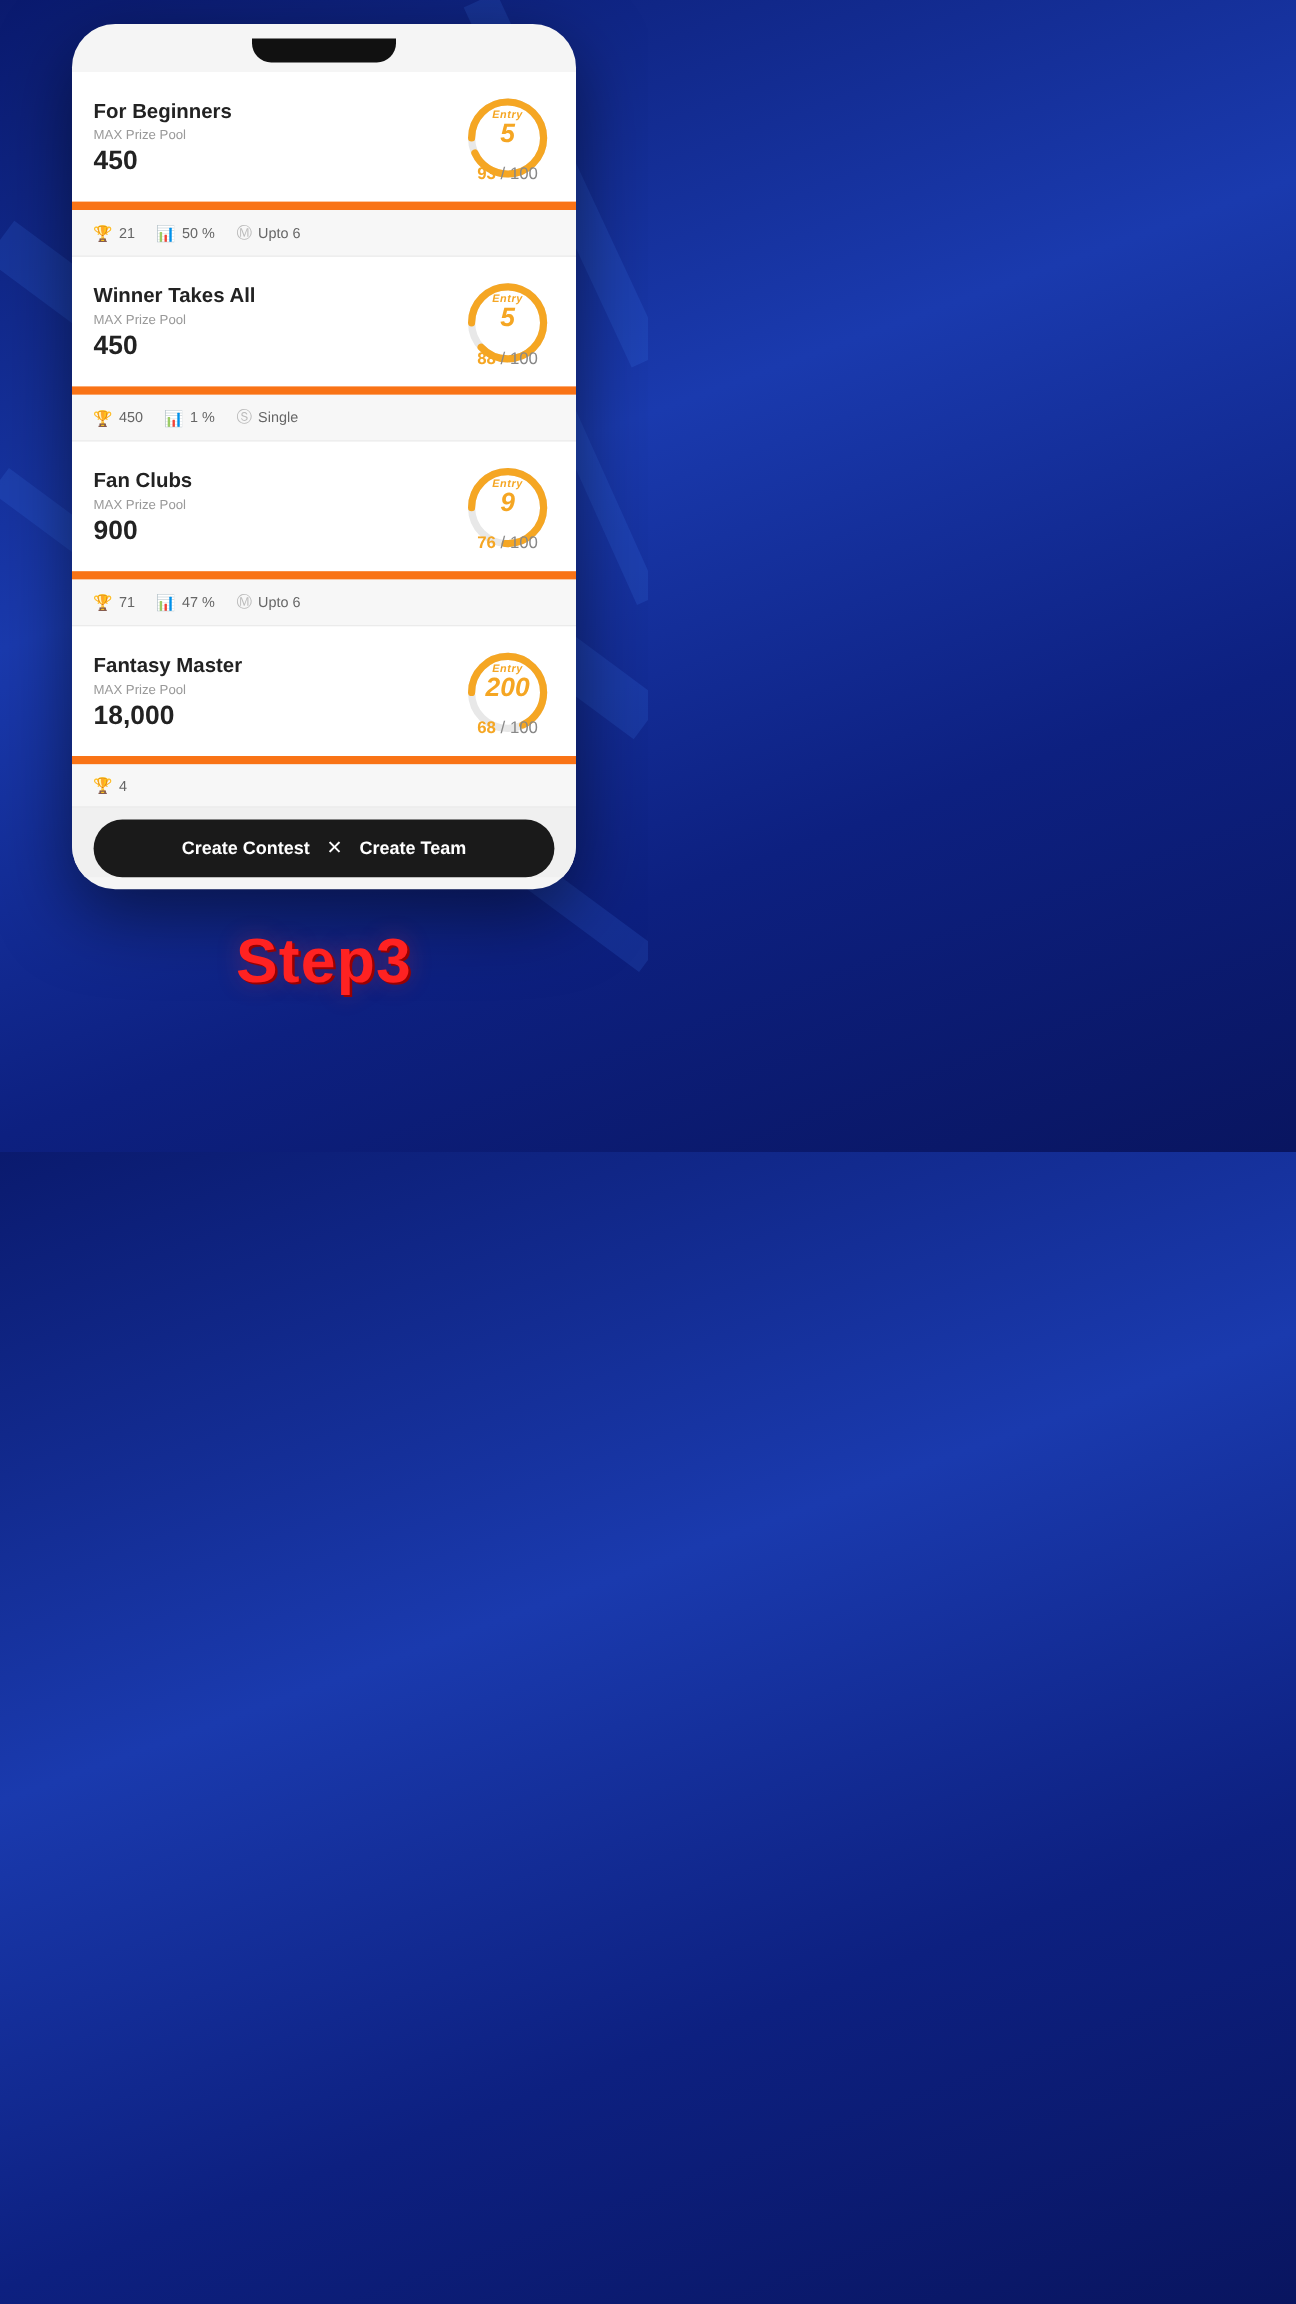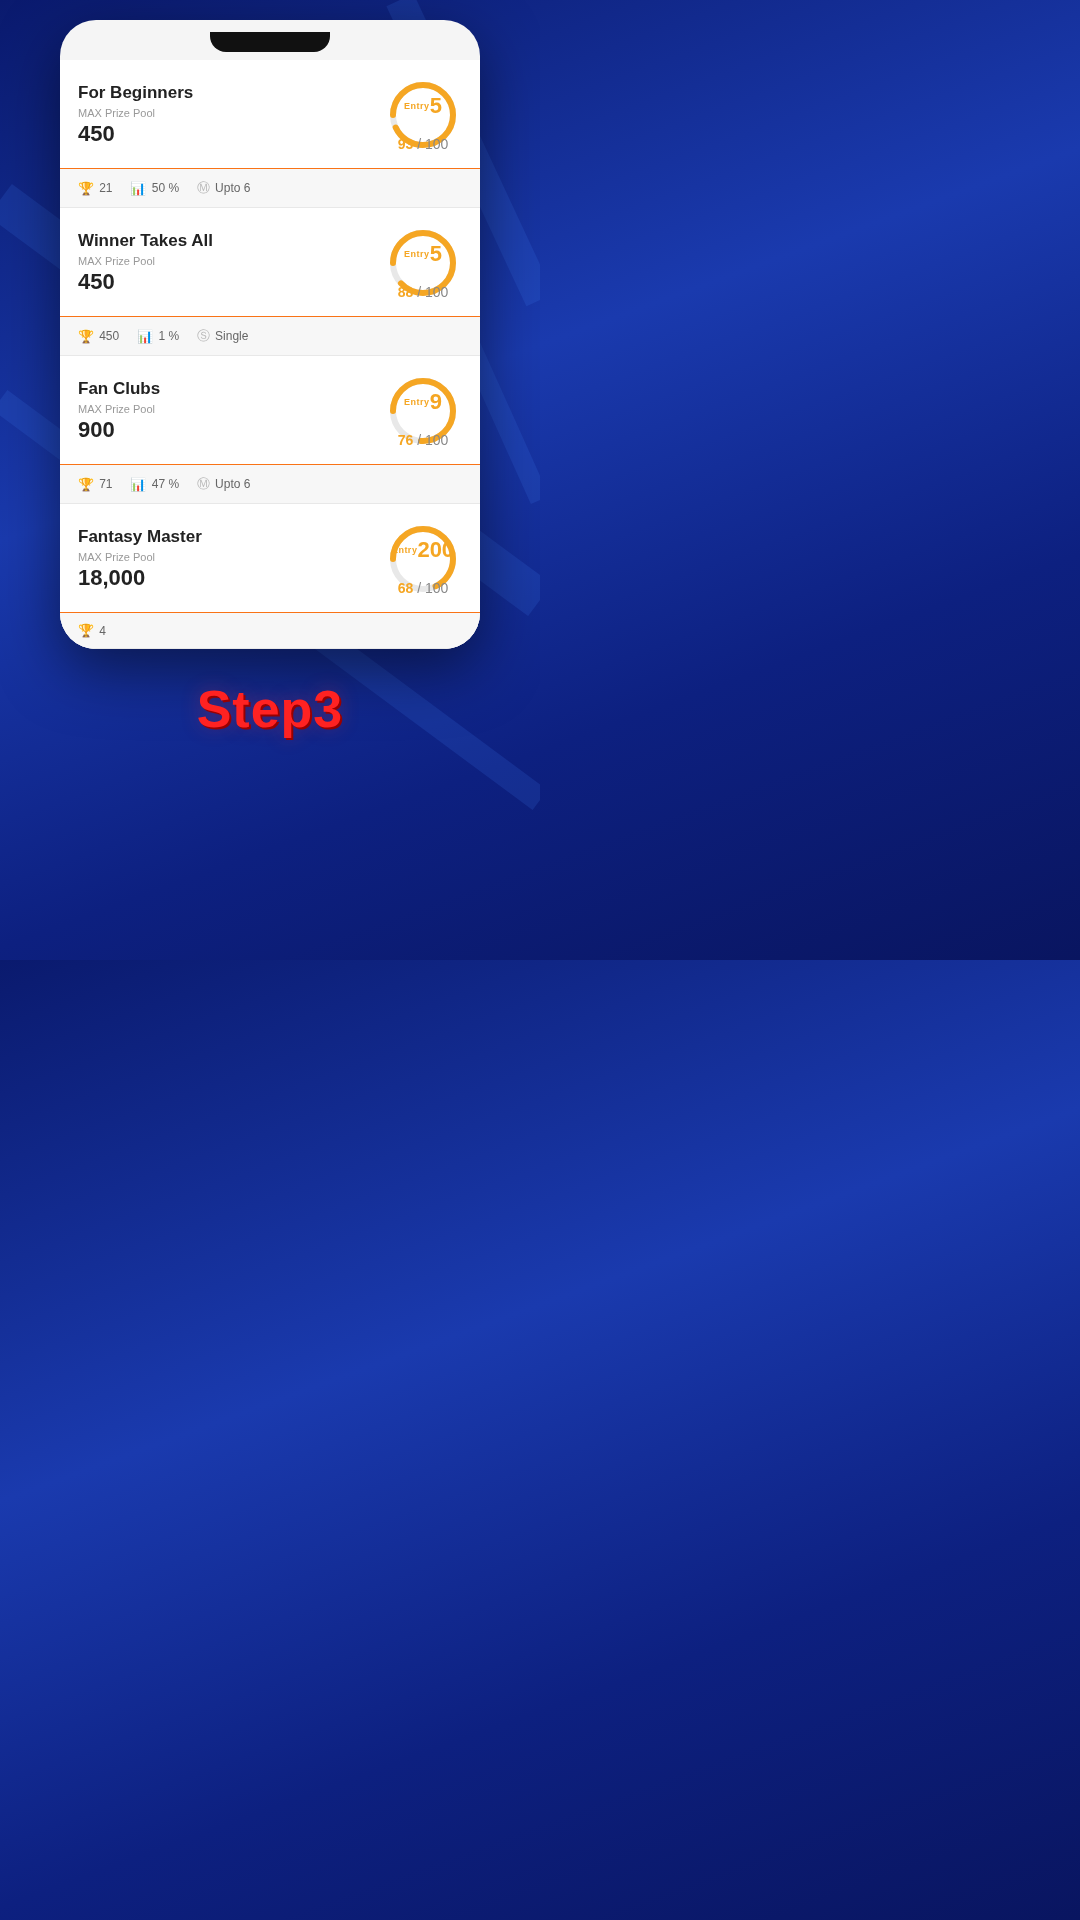--- a/index.html
+++ b/index.html
@@ -48,21 +48,21 @@
     .contest-block {
       margin-bottom: 0;
     }
 
     .contest-card {
       background: #fff;
       padding: 16px 18px 14px 18px;
       display: flex;
       align-items: center;
       justify-content: space-between;
-      border-bottom: 1px solid #f97316;
+      border-bottom: 7px solid #f97316;
     }
 
     .contest-info {
       flex: 1;
     }
 
     .contest-title {
       font-size: 17px;
       font-weight: 700;
       color: #222;
@@ -106,23 +106,24 @@
       fill: none;
       stroke: #f5a623;
       stroke-width: 6;
       stroke-linecap: round;
     }
 
     .entry-circle-text {
       position: absolute;
       top: 0; left: 0; right: 0; bottom: 18px;
       display: flex;
-      flex-direction: row;
+      flex-direction: column;
       align-items: center;
       justify-content: center;
+      font-style: italic;
     }
 
     .entry-label-text {
       font-size: 9px;
       color: #f5a623;
       font-weight: 600;
       letter-spacing: 0.5px;
     }
 
     .entry-number {
@@ -391,20 +392,25 @@
           <span>68</span> / 100
         </div>
       </div>
     </div>
     <div class="stats-row">
       <div class="stat-item">
       <span class="stat-icon">🏆</span>
       <span>4</span>
     </div>
     </div>
+    <div class="bottom-bar">
+      <span class="bottom-bar-btn">Create Contest</span>
+      <span class="bottom-bar-divider">✕</span>
+      <span class="bottom-bar-btn">Create Team</span>
+    </div>
   </div>
         </div>
     </div>
   </div>
 </div>
 
 <div class="bottom-wrapper">
   <div class="bottom-section">
     <div class="step-title">Step3</div>
   </div>

